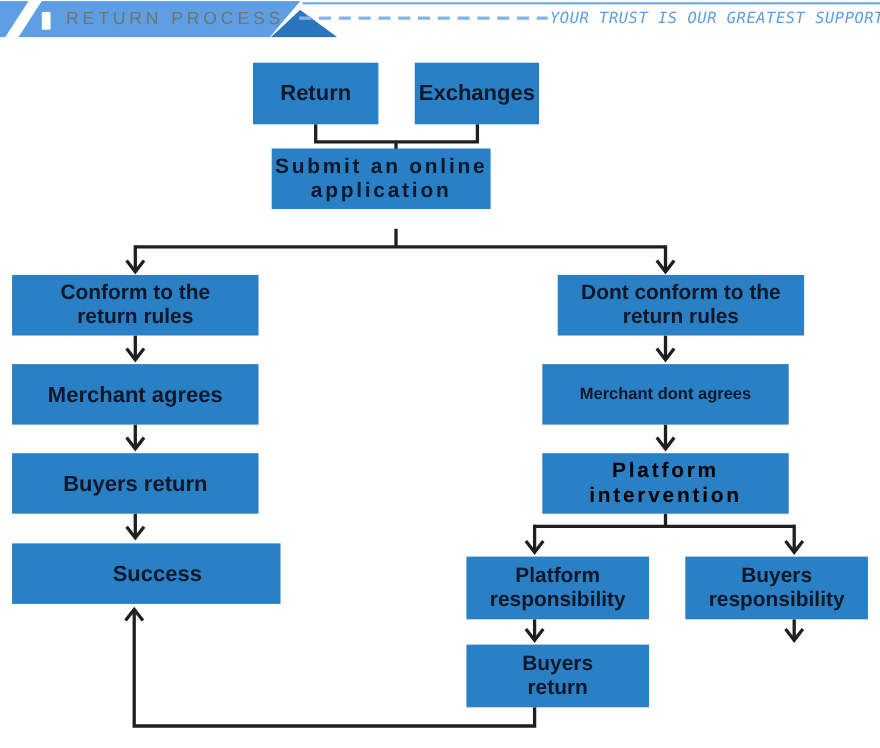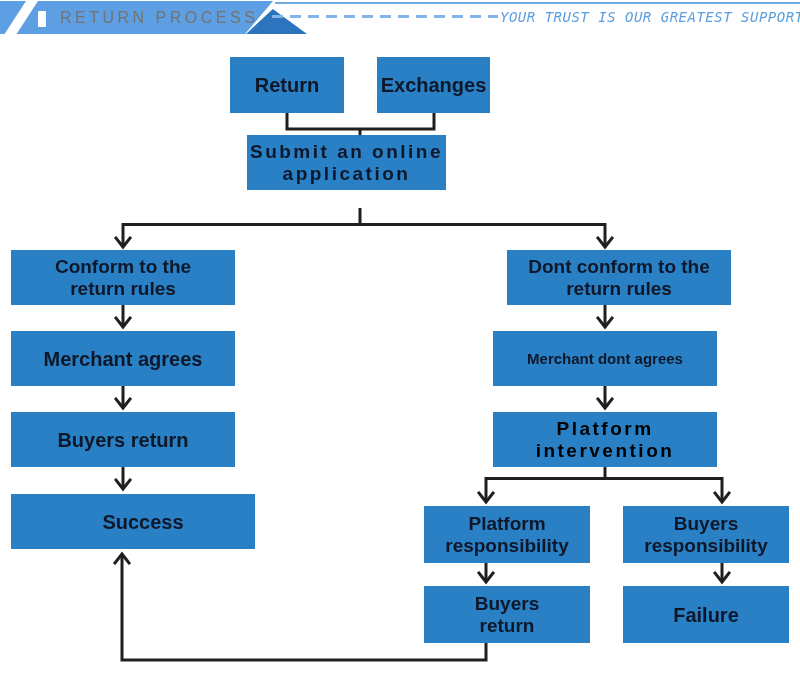--- a/index.html
+++ b/index.html
@@ -120,17 +120,14 @@
 responsibility</span>
   </div>
   <div class="node two" style="left:623px;top:506px;width:166px;height:57px;">
     <span>Buyers
 responsibility</span>
   </div>
   <div class="node two" style="left:424px;top:586px;width:166px;height:57px;">
     <span>Buyers
 return</span>
   </div>
-  <div class="node" style="left:623px;top:586px;width:166px;height:57px;">
-    <span>Failure</span>
-  </div>
 
 </div>
 
 </body></html>

